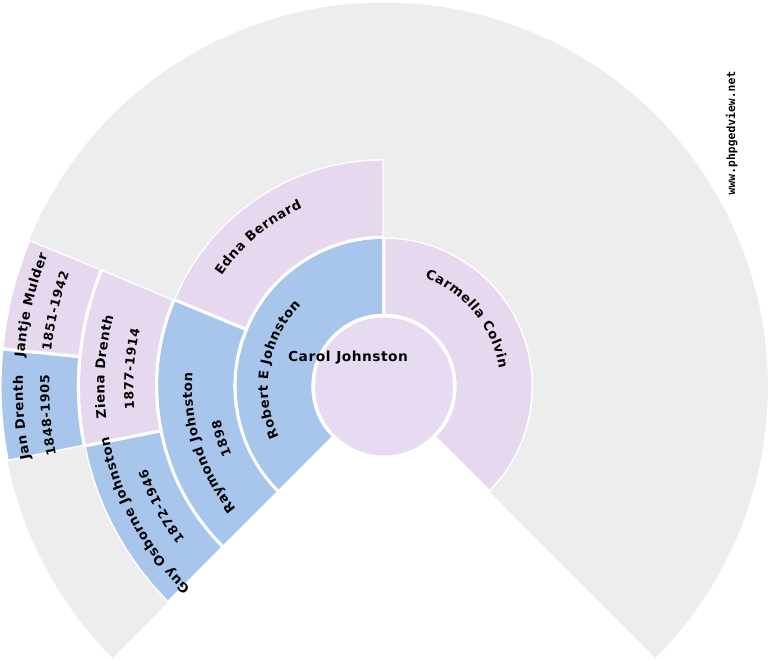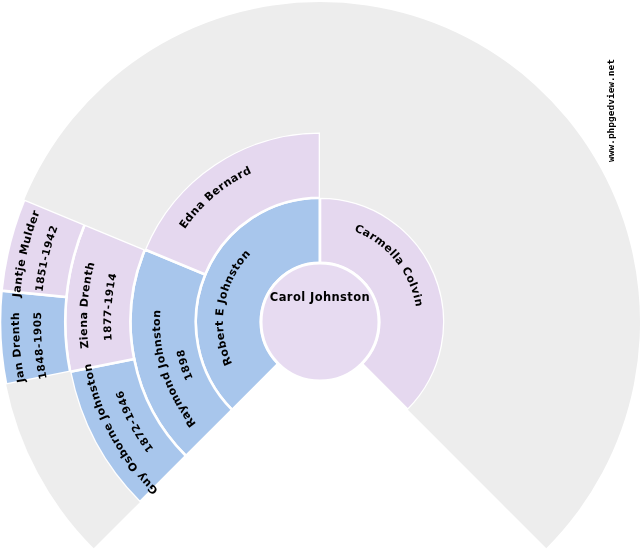--- a/index.html
+++ b/index.html
@@ -1,20 +1,20 @@
 <!DOCTYPE html>
 <html><head>
 <meta charset="utf-8">
 <style>
   html,body{margin:0;padding:0;background:#fff;}
   .stage{position:relative;width:640px;height:550px;overflow:hidden;background:#fff;
          font-family:"DejaVu Sans","Liberation Sans",sans-serif;}
   svg{position:absolute;left:0;top:0;}
   svg text{font-family:"DejaVu Sans","Liberation Sans",sans-serif;font-weight:bold;fill:#000;}
-  .center-name{position:absolute;left:240px;top:290px;width:160px;text-align:center;
+  .center-name{position:absolute;left:240px;top:290px;width:160px;text-align:left;
                font-size:11.5px;font-weight:bold;color:#000;letter-spacing:.4px;}
   .watermark{position:absolute;left:554px;top:105px;width:112px;text-align:center;
              transform:rotate(-90deg);font-family:"DejaVu Sans Mono","Liberation Mono",monospace;
              font-size:9.5px;font-weight:bold;color:#000;white-space:nowrap;}
 </style>
 </head>
 <body>
 
 <div class="stage">
   <svg id="fan" width="640" height="550" viewBox="0 0 640 550">

